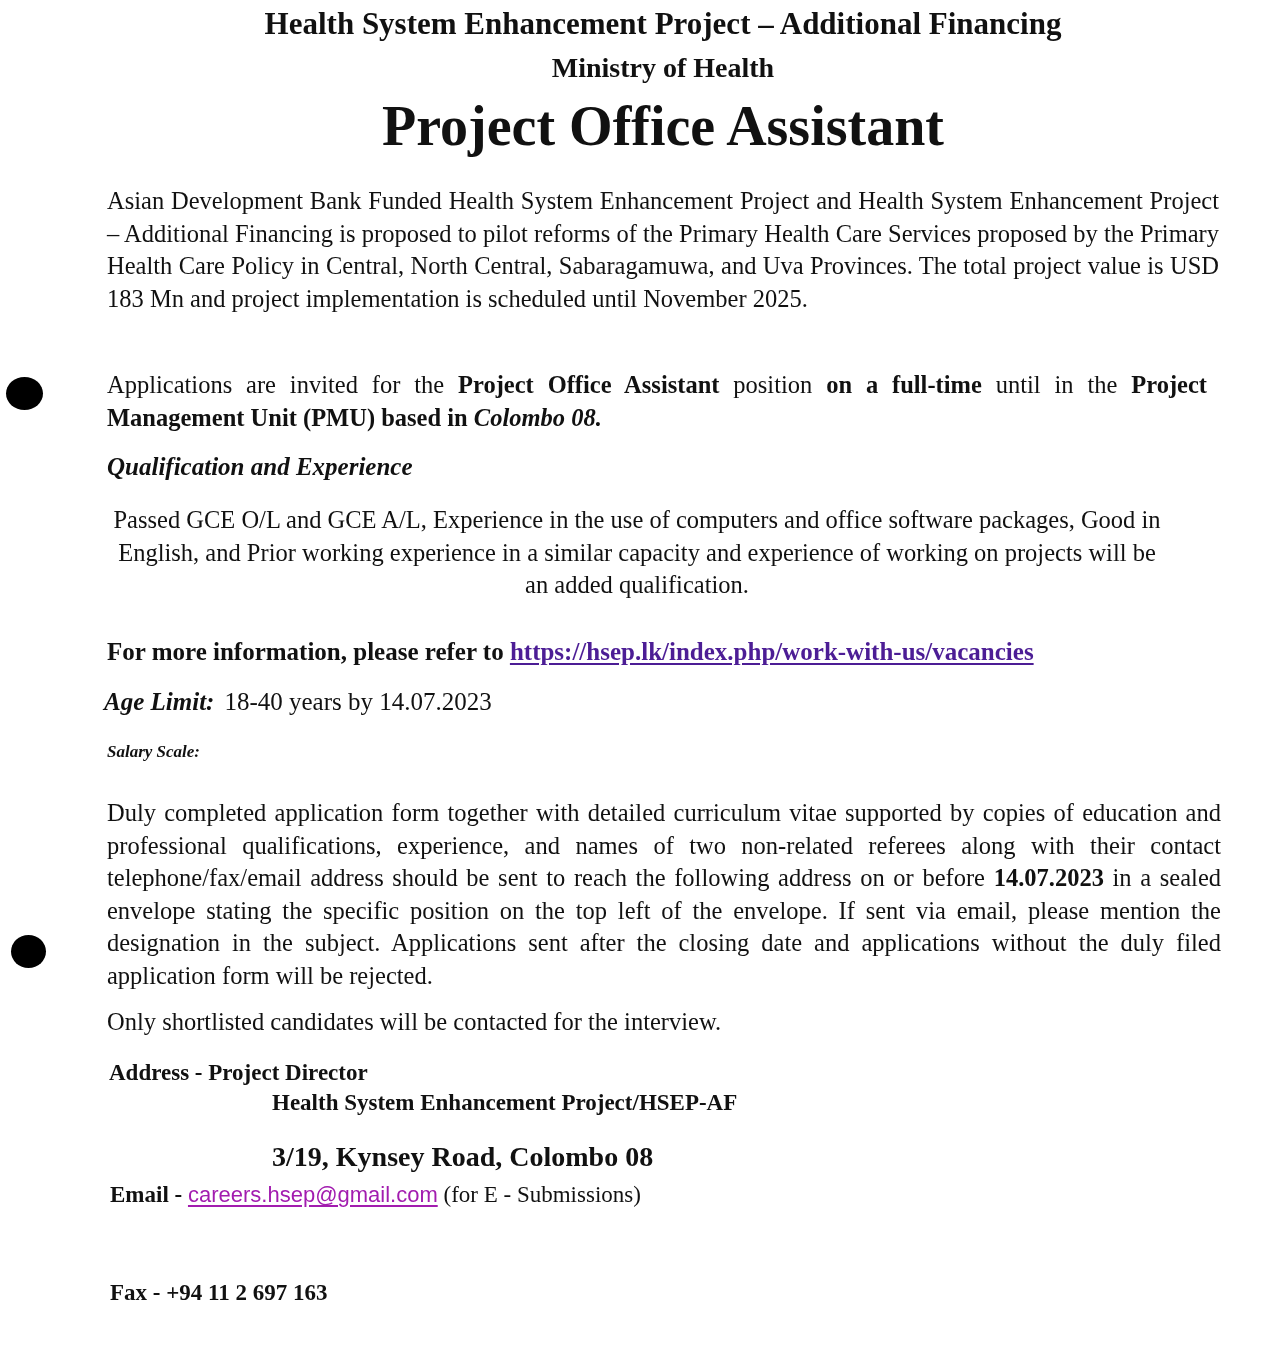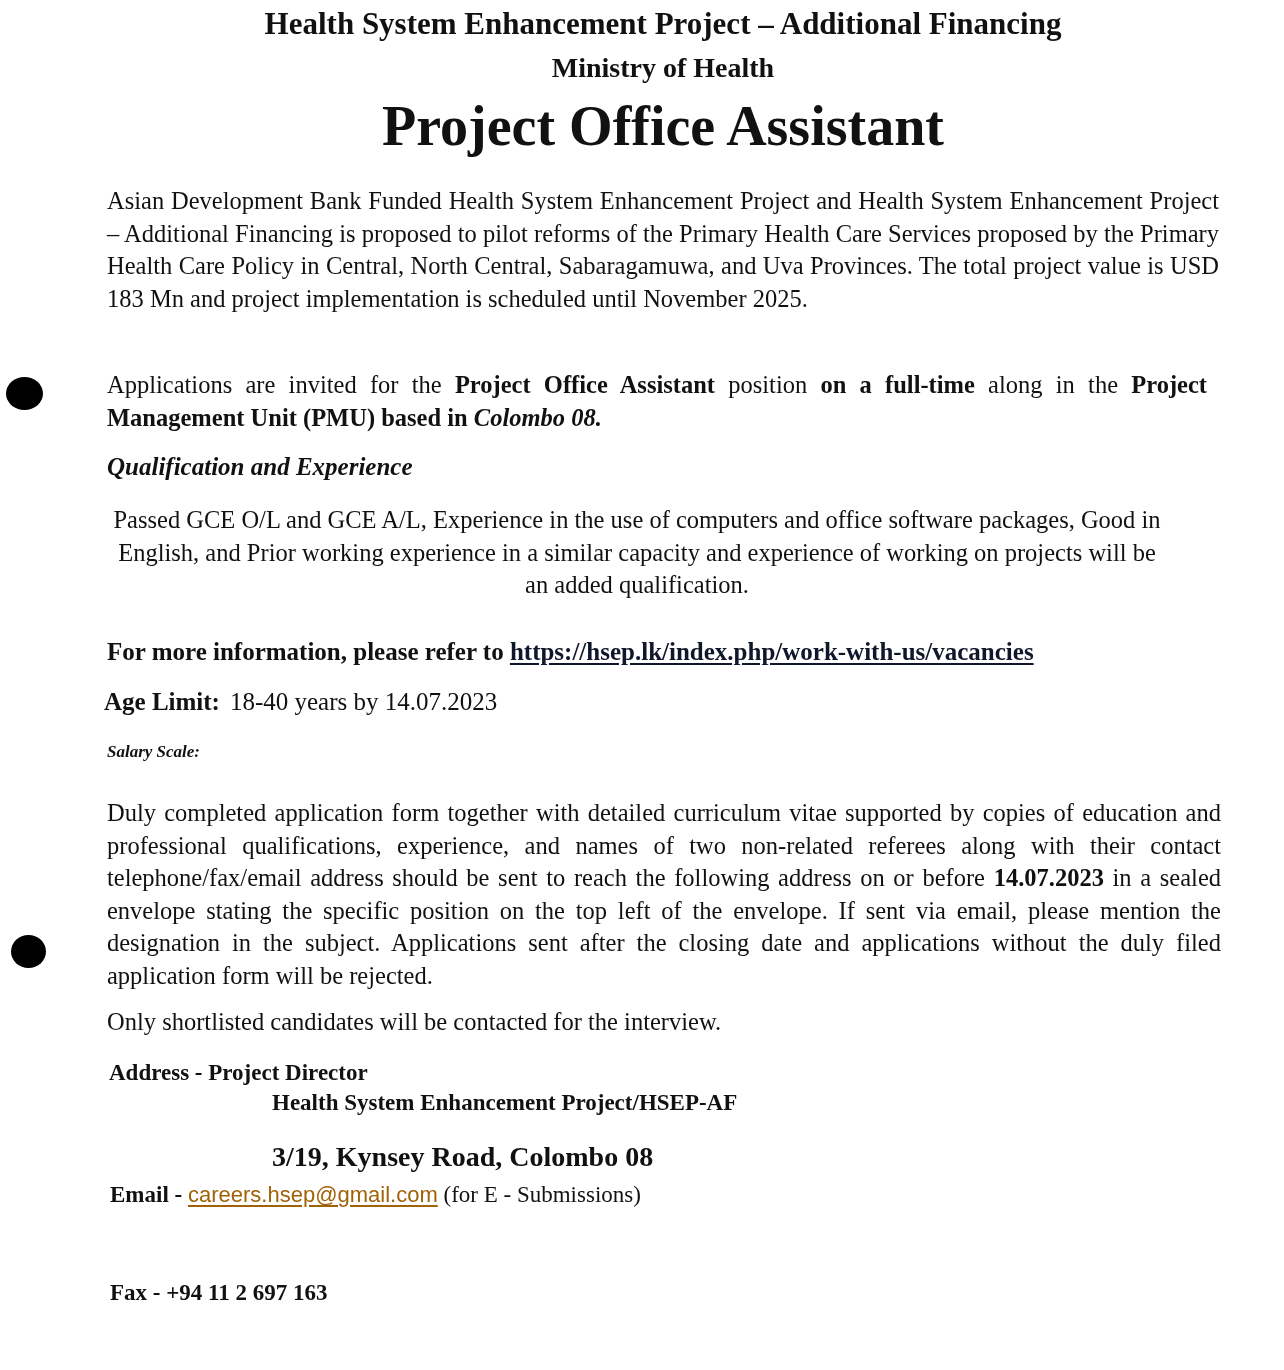--- a/index.html
+++ b/index.html
@@ -70,34 +70,34 @@
     .p3 { top: 504px; width: 1060px; text-align: center; line-height: 32.5px; }
     .more-info {
       position: absolute;
       left: 107px;
       top: 638px;
       font-size: 25px;
       font-weight: bold;
       white-space: nowrap;
     }
     .more-info .link {
-      color: #0f172a;
+      color: #4c1d95;
       text-decoration: underline;
       text-decoration-thickness: 2px;
       text-underline-offset: 3px;
       cursor: pointer;
     }
     .age {
       position: absolute;
       left: 104px;
       top: 688px;
       font-size: 25px;
       white-space: nowrap;
     }
-    .age .lbl { font-weight: bold; margin-right: 10px; }
+    .age .lbl { font-style: italic; font-weight: bold; margin-right: 10px; }
     .salary {
       position: absolute;
       left: 107px;
       top: 742px;
       font-size: 17px;
       font-style: italic;
       font-weight: bold;
     }
     .p4 { top: 797px; width: 1114px; line-height: 32.5px; }
     .p5 { top: 1006px; text-align: left; }
@@ -130,21 +130,21 @@
       position: absolute;
       left: 110px;
       top: 1182px;
       font-size: 23px;
       white-space: nowrap;
     }
     .email-line .lbl { font-weight: bold; }
     .email-line .addr {
       font-family: "Liberation Sans", sans-serif;
       font-size: 22px;
-      color: #a16207;
+      color: #a21caf;
       text-decoration: underline;
       text-underline-offset: 3px;
       cursor: pointer;
     }
     .tel-line {
       position: absolute;
       left: 110px;
       top: 1231px;
       font-size: 23px;
       font-weight: bold;
@@ -173,21 +173,21 @@
 
   <div class="hole hole-1"></div>
   <div class="hole hole-2"></div>
 
   <div class="hdr1">Health System Enhancement Project – Additional Financing</div>
   <div class="hdr2">Ministry of Health</div>
   <div class="title">Project Office Assistant</div>
 
   <p class="para p1">Asian Development Bank Funded Health System Enhancement Project and Health System Enhancement Project – Additional Financing is proposed to pilot reforms of the Primary Health Care Services proposed by the Primary Health Care Policy in Central, North Central, Sabaragamuwa, and Uva Provinces. The total project value is USD 183 Mn and project implementation is scheduled until November 2025.</p>
 
-  <p class="para p2"><span>Applications are invited for the </span><b>Project Office Assistant</b><span> position </span><b>on a full-time</b><span> along in the </span><b>Project Management Unit (PMU) based in </b><b><i>Colombo 08.</i></b></p>
+  <p class="para p2"><span>Applications are invited for the </span><b>Project Office Assistant</b><span> position </span><b>on a full-time</b><span> until in the </span><b>Project Management Unit (PMU) based in </b><b><i>Colombo 08.</i></b></p>
 
   <div class="qual-head">Qualification and Experience</div>
   <p class="para p3">Passed GCE O/L and GCE A/L, Experience in the use of computers and office software packages, Good in English, and Prior working experience in a similar capacity and experience of working on projects will be an added qualification.</p>
 
   <div class="more-info"><span>For more information, please refer to </span><span class="link">https://hsep.lk/index.php/work-with-us/vacancies</span></div>
 
   <div class="age"><span class="lbl">Age Limit:</span><span>18-40 years by 14.07.2023</span></div>
 
   <div class="salary">Salary Scale:</div>
 

